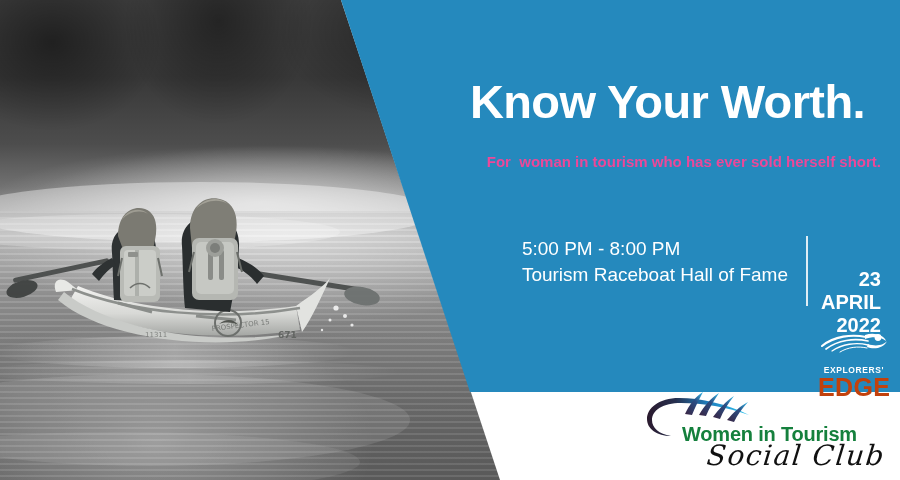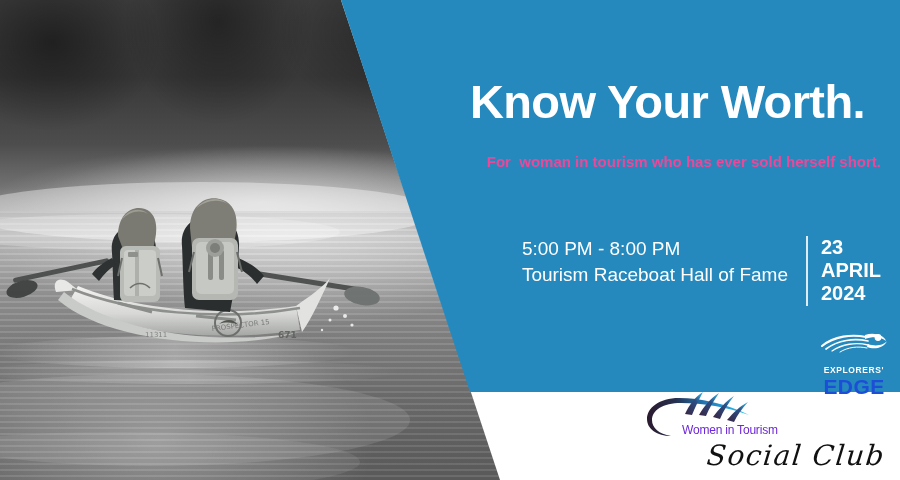--- a/index.html
+++ b/index.html
@@ -88,49 +88,49 @@
   .when-where{
     text-align:left;font-size:19px;line-height:26px;font-weight:400;
     padding-right:18px;color:#ffffff;
   }
   .when-where .line{display:block;white-space:nowrap;}
   .divider{
     width:2px;height:70px;background:rgba(255,255,255,.85);
     flex:0 0 auto;
   }
   .date-block{
-    padding-left:13px;text-align:left;
-    font-size:20px;line-height:23px;font-weight:700;color:#ffffff;
+    padding-left:13px;text-align:right;
+    font-size:20px;line-height:23px;font-weight:700;color:#ffffff;margin-top:32px;
   }
   .date-block span{display:block;white-space:nowrap;}
 
   
   .ee-logo{
     position:absolute;left:818px;top:331px;width:72px;height:56px;
     text-align:center;color:#ffffff;
   }
   .ee-mark{display:block;width:72px;height:22px;}
   .ee-name{
     display:block;font-size:8.5px;font-weight:700;letter-spacing:.6px;
     line-height:11px;margin-top:12px;color:#ffffff;
   }
   .ee-edge{
-    display:block;font-size:21px;font-weight:700;letter-spacing:.4px;
-    line-height:22px;color:#1d4ed8;
+    display:block;font-size:25px;font-weight:700;letter-spacing:.4px;
+    line-height:22px;color:#c2410c;
   }
 
   
   .wit-logo{
     position:absolute;left:645px;top:392px;width:240px;height:88px;
   }
   .wit-mark{position:absolute;left:0;top:0;width:150px;height:48px;}
   .wit-name{
     position:absolute;left:37px;top:31px;
-    font-size:12px;font-weight:400;letter-spacing:-.2px;
-    color:#6d28d9;white-space:nowrap;
+    font-size:20px;font-weight:700;letter-spacing:-.2px;
+    color:#15803d;white-space:nowrap;
   }
   .wit-script{
     position:absolute;left:62px;top:48px;
     font-family:"DejaVu Serif", serif;
     font-style:italic;font-weight:400;
     font-size:28px;line-height:32px;letter-spacing:1.5px;
     color:#111111;white-space:nowrap;
     transform:skewX(-6deg);
   }
 </style>
@@ -257,21 +257,21 @@
 
   <div class="details">
     <div class="when-where">
       <span class="line">5:00 PM - 8:00 PM</span>
       <span class="line">Tourism Raceboat Hall of Fame</span>
     </div>
     <div class="divider"></div>
     <div class="date-block">
       <span>23</span>
       <span>APRIL</span>
-      <span>2024</span>
+      <span>2022</span>
     </div>
   </div>
 
   <div class="ee-logo">
     <svg class="ee-mark" viewBox="0 0 72 22">
       <g fill="none" stroke="#ffffff" stroke-linecap="round">
         <path d="M4 15 C 16 5, 34 3, 48 6" stroke-width="2.1"></path>
         <path d="M8 18 C 20 9, 36 7, 50 10" stroke-width="1.7"></path>
         <path d="M14 20 C 24 13, 38 11, 50 14" stroke-width="1.3"></path>
         <path d="M22 21 C 30 16, 40 15, 49 17" stroke-width="1"></path>

